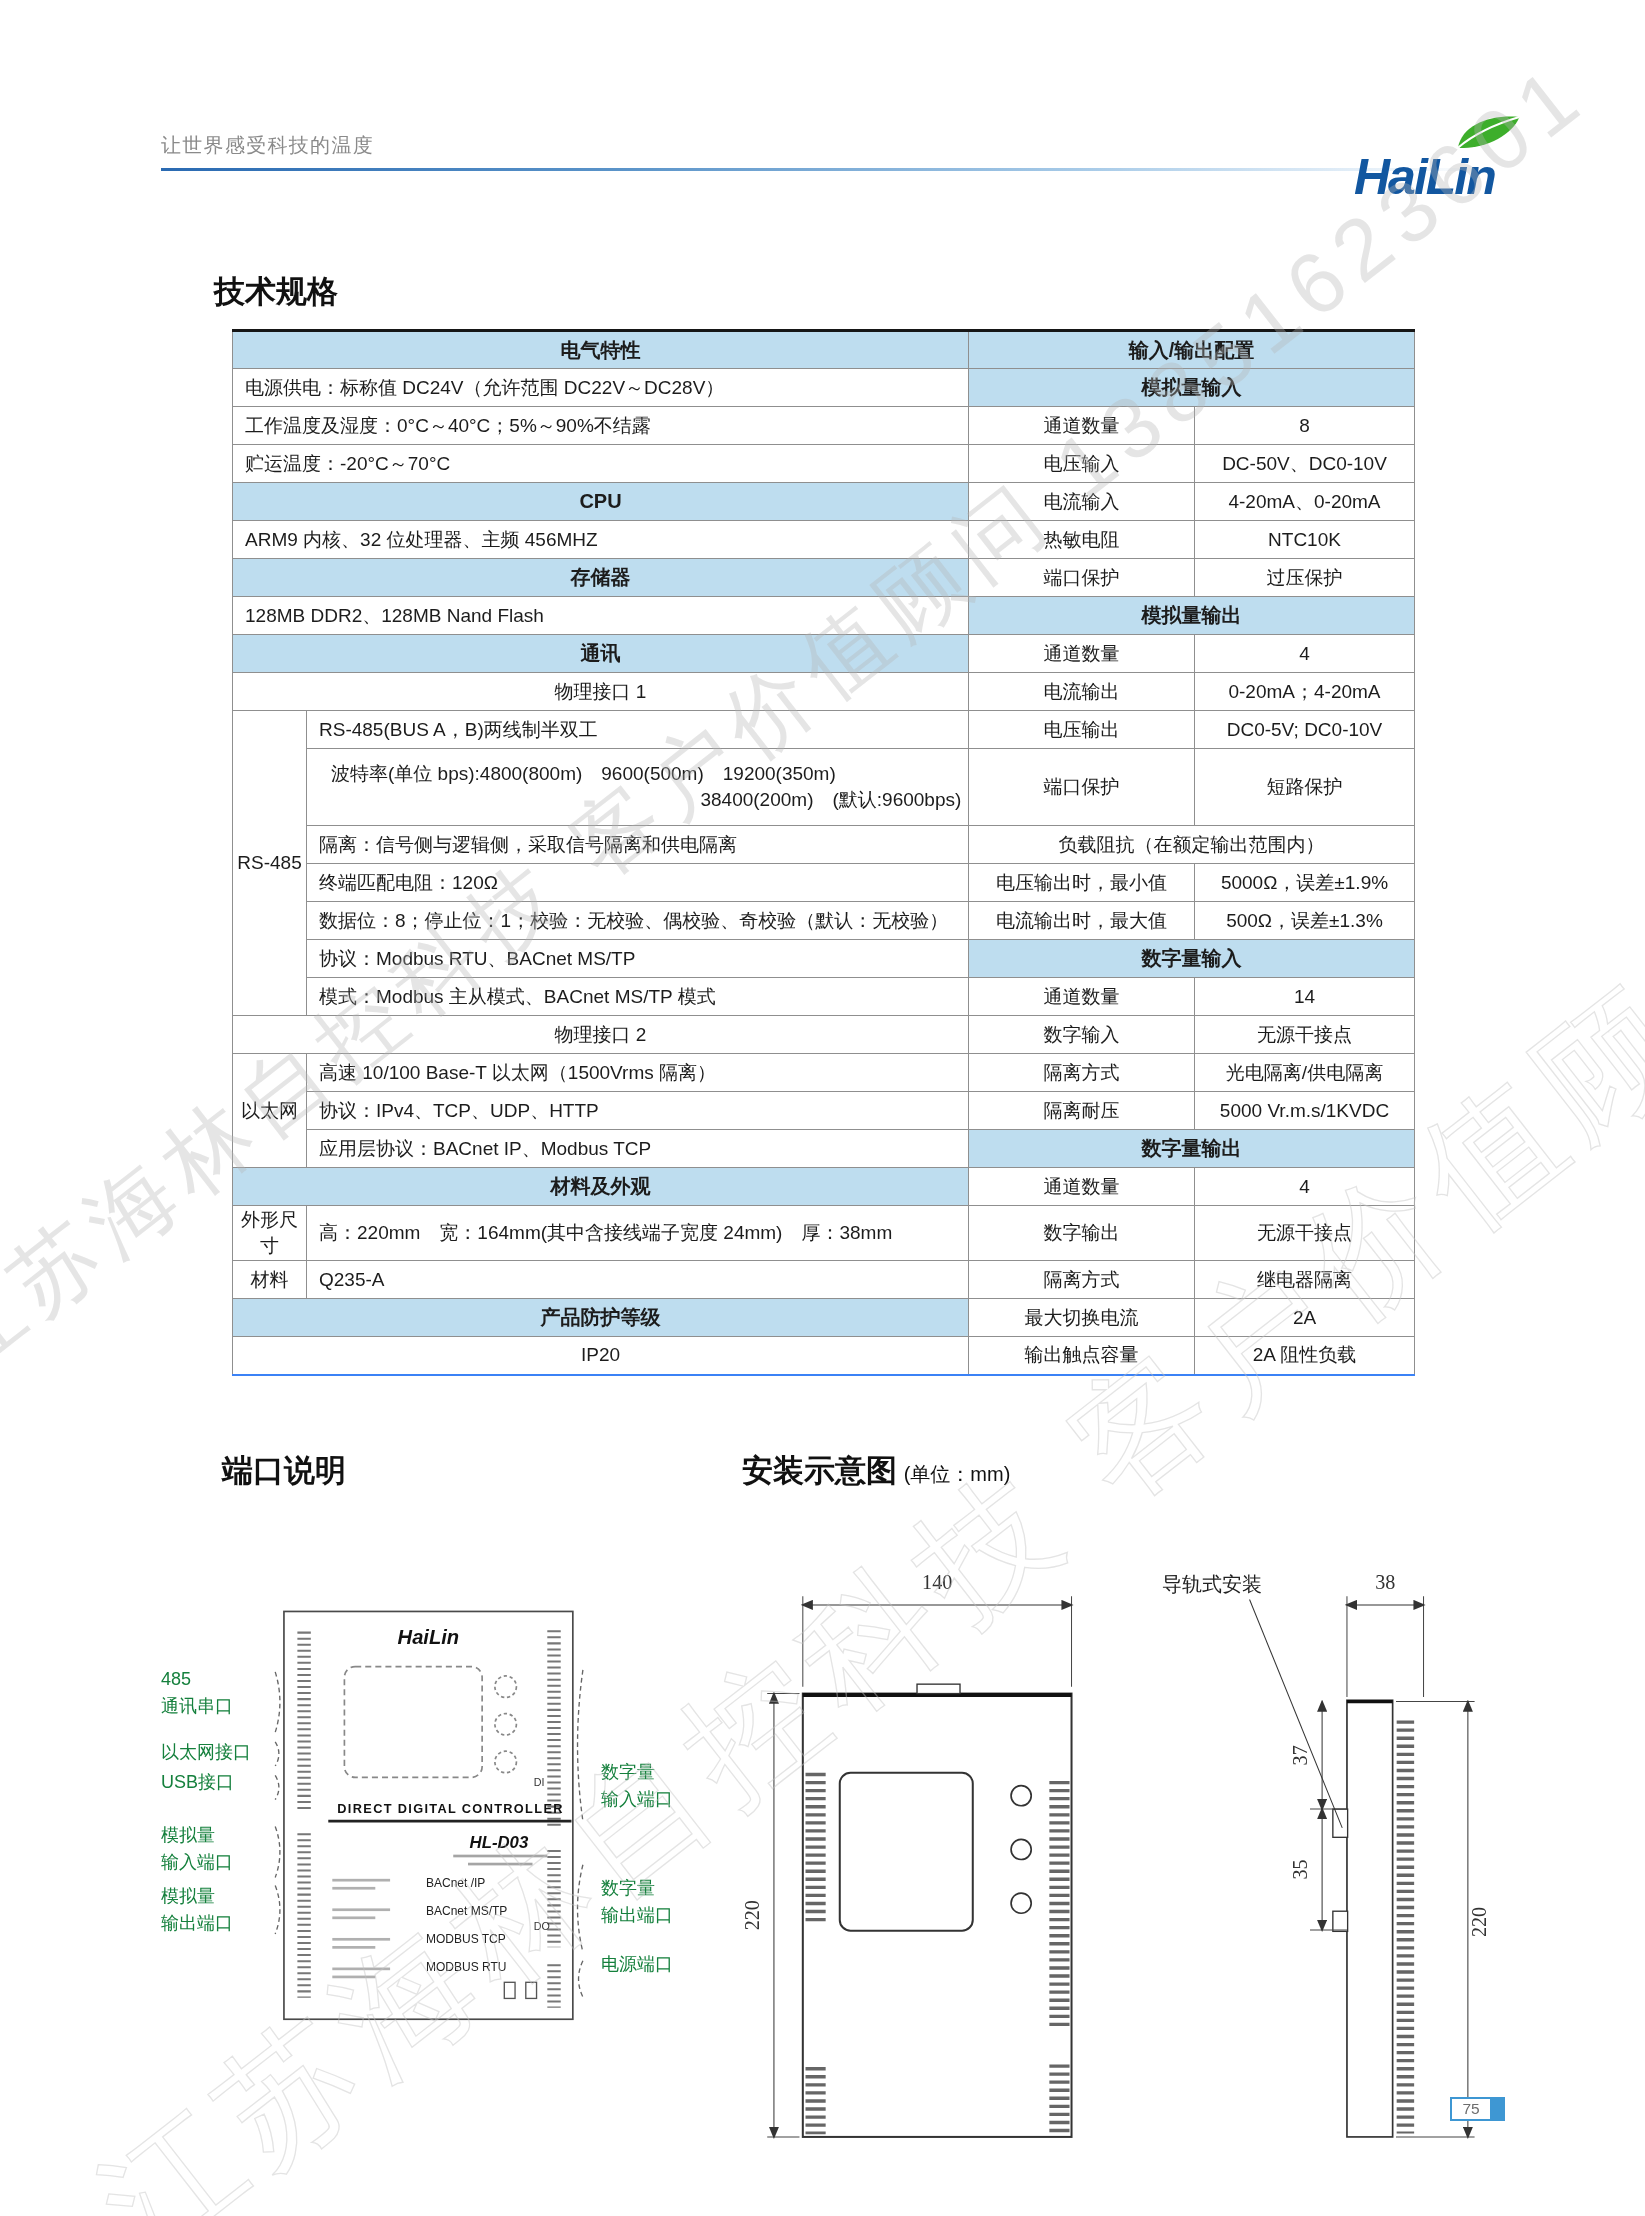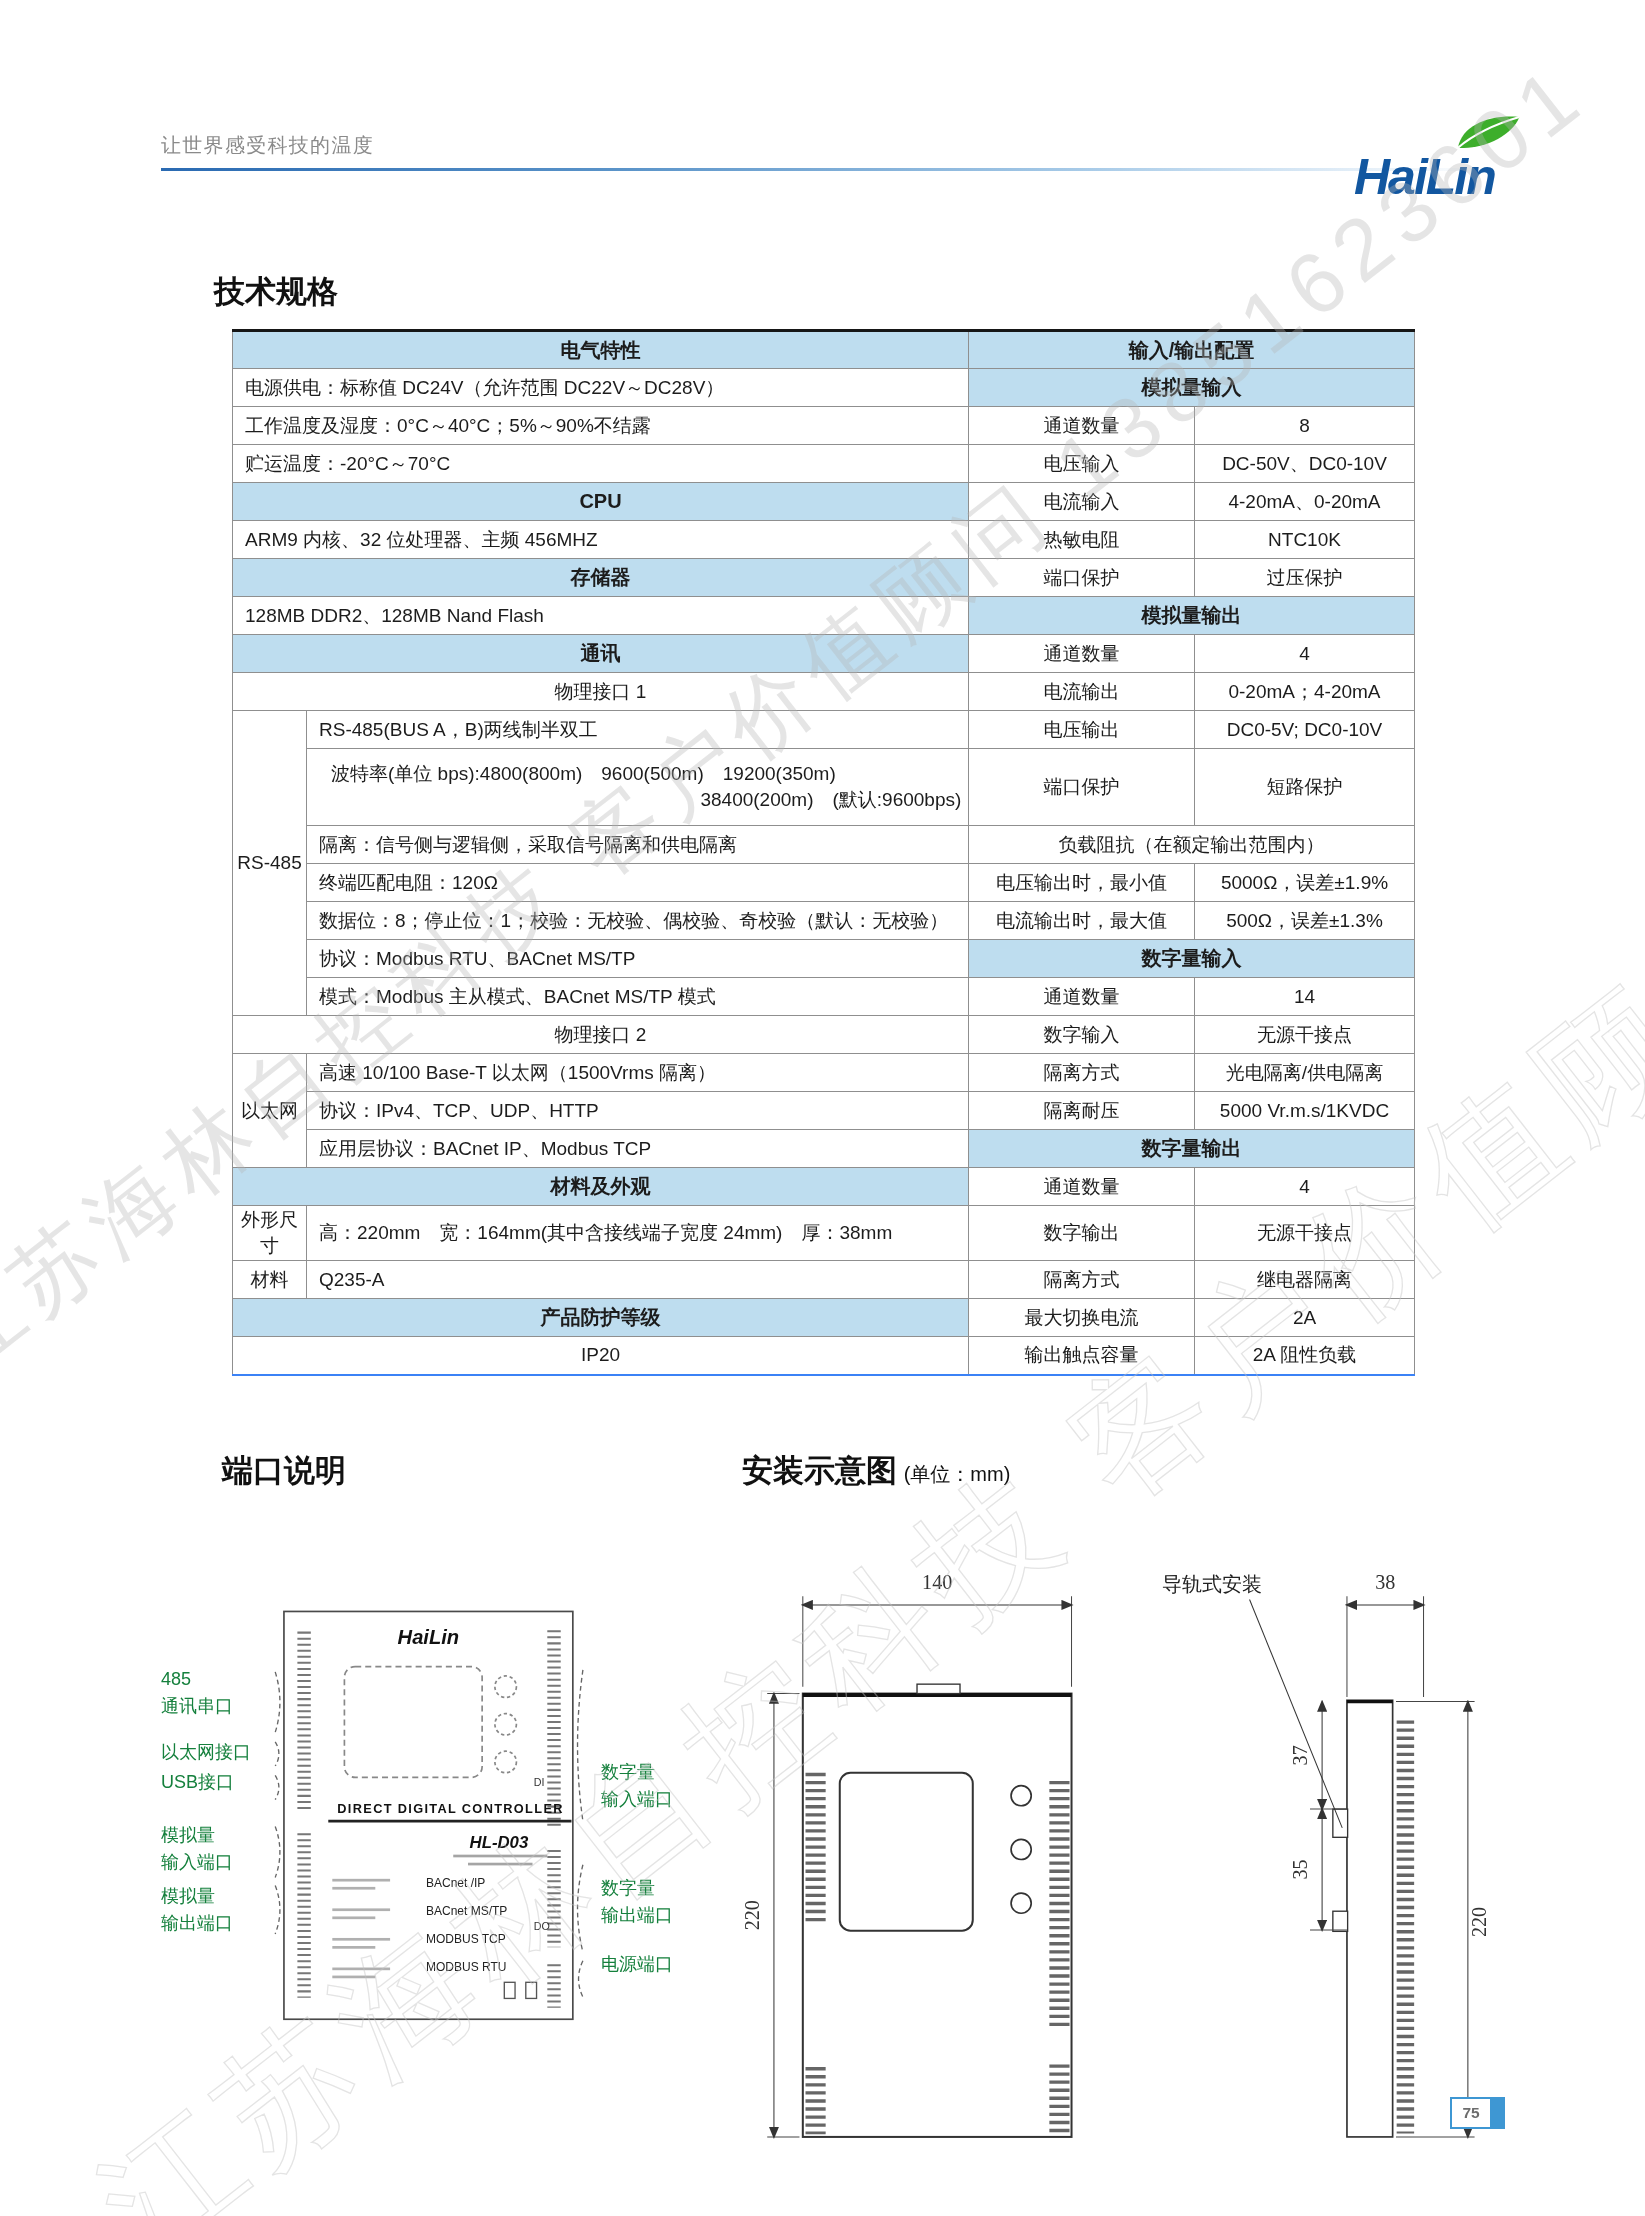--- a/index.html
+++ b/index.html
@@ -44,21 +44,21 @@
     font-family:"Liberation Serif","DejaVu Serif",serif;}
   svg .dim{font-family:"Liberation Serif","DejaVu Serif",serif;font-size:30px;fill:#333;}
   svg .devtxt{fill:#111;}
   
   .wm{position:absolute;white-space:nowrap;pointer-events:none;z-index:5;}
   #wm1{left:-54px;top:1297px;font-size:86px;letter-spacing:10.7px;color:#b5b5b5;opacity:.34;
     transform:rotate(-38deg);transform-origin:left center;}
   #wm2{left:121px;top:2136px;font-size:134px;letter-spacing:13.4px;color:transparent;opacity:.45;
     -webkit-text-stroke:1.3px #c4c4c4;transform:rotate(-38deg);transform-origin:left center;}
   
-  #page-badge{position:absolute;left:1450px;top:2097px;display:flex;height:32px;font-weight:bold;}
+  #page-badge{position:absolute;left:1450px;top:2097px;display:flex;height:24px;}
   #page-badge .num{width:38px;border:2px solid #3E97D3;background:#fff;color:#6d6d6d;
     font-size:15.5px;display:flex;align-items:center;justify-content:center;}
   #page-badge .block{width:13.4px;background:#3E97D3;}
 </style>
 </head>
 <body>
 
 <div class="wm" id="wm1">江苏海林自控科技 客户价值顾问 13851623601</div>
 <div class="wm" id="wm2">江苏海林自控科技 客户价值顾问 13851623601</div>
 

